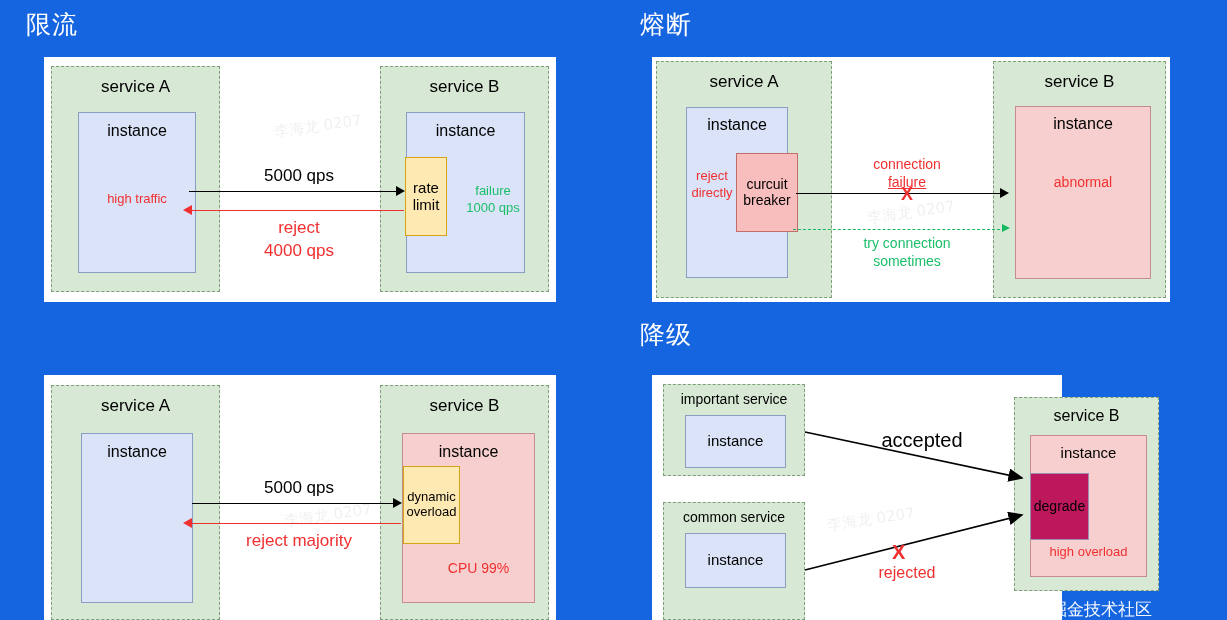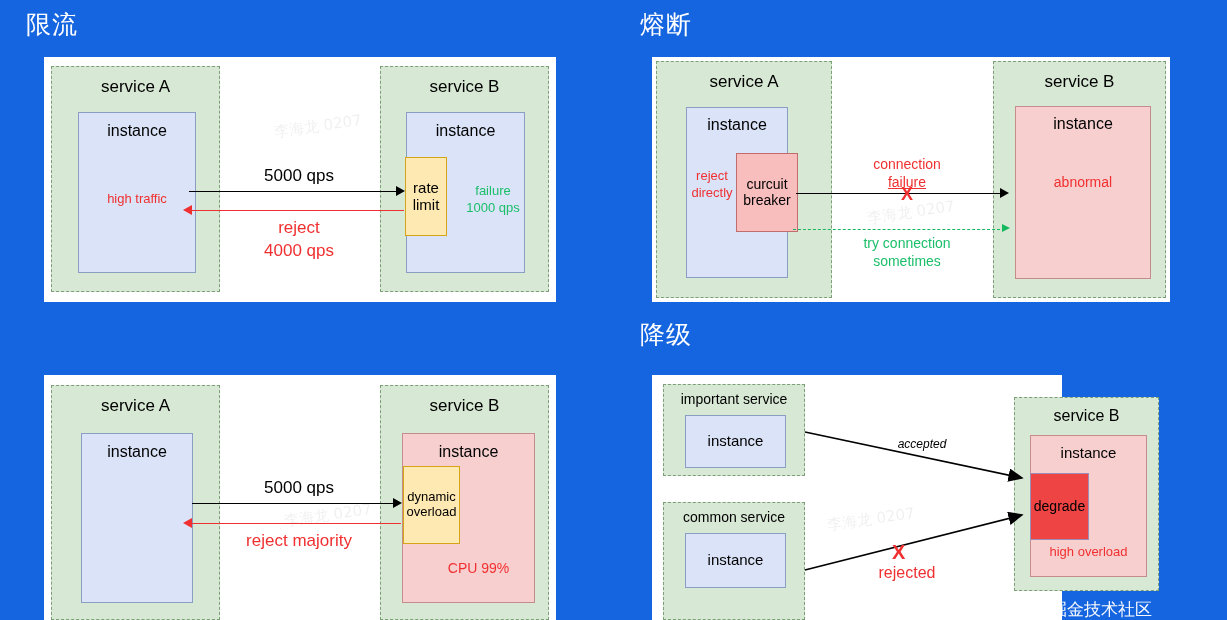--- a/index.html
+++ b/index.html
@@ -70,21 +70,21 @@
     display:flex;
     align-items:center;
     justify-content:center;
     flex-direction:column;
     text-align:center;
     line-height:1.12;
     color:#000;
   }
   .subbox-yellow{background:#ffe9b3;border:1.4px solid #d6a419;}
   .subbox-red{background:#f8bdbd;border:1.4px solid #c26c6c;}
-  .subbox-purple{background:#ef4444;border:1.4px solid #9b8fb5;text-align:right;}
+  .subbox-purple{background:#be185d;border:1.4px solid #9b8fb5;text-align:right;}
 
   .txt{position:absolute;white-space:nowrap;text-align:center;}
   .txt-red{color:#f03030;}
   .txt-green{color:#1bbf6a;}
   .txt-black{color:#000000;}
 
   .arrow-line{position:absolute;height:0;border-top:1.6px solid #000;}
   .arrow-line.red{border-top-color:#f03030;}
   .arrow-line.green-dash{border-top:1.6px dashed #14b85f;}
 
@@ -271,21 +271,21 @@
     <svg class="diag-arrow" width="518" height="245">
       <defs>
         <marker id="dgHead" markerWidth="9" markerHeight="8" refX="8" refY="4" orient="auto">
           <polygon points="0 0, 9 4, 0 8" fill="#000"></polygon>
         </marker>
       </defs>
       <line x1="153" y1="57" x2="370" y2="103" stroke="#000" stroke-width="1.7" marker-end="url(#dgHead)"></line>
       <line x1="153" y1="195" x2="370" y2="140" stroke="#000" stroke-width="1.7" marker-end="url(#dgHead)"></line>
     </svg>
 
-    <div class="txt txt-black" style="left:205px;top:62px;width:130px;font-size:12px;font-style:italic;">accepted</div>
+    <div class="txt txt-black" style="left:205px;top:54px;width:130px;font-size:20px;">accepted</div>
     <div class="xmark" style="left:240px;top:166px;font-size:20px;">X</div>
     <div class="txt txt-red" style="left:190px;top:189px;width:130px;font-size:16px;">rejected</div>
 
     <div class="wm-ghost" style="left:175px;top:135px;">李海龙 0207</div>
   </div>
 
   <div class="watermark" style="left:385px;top:288px;">@稀土掘金技术社区</div>
 </div>
 
 </body></html>

